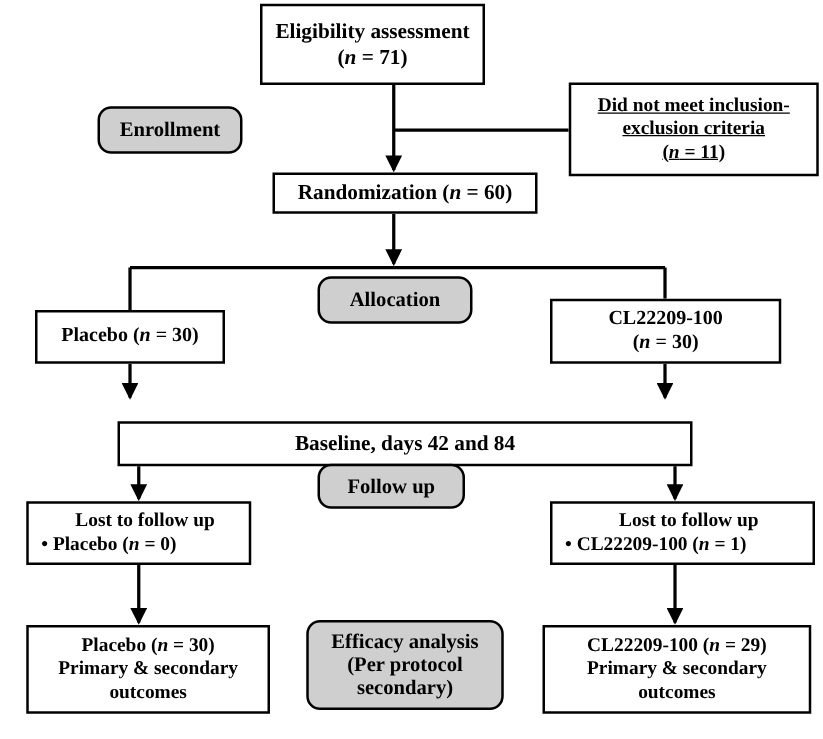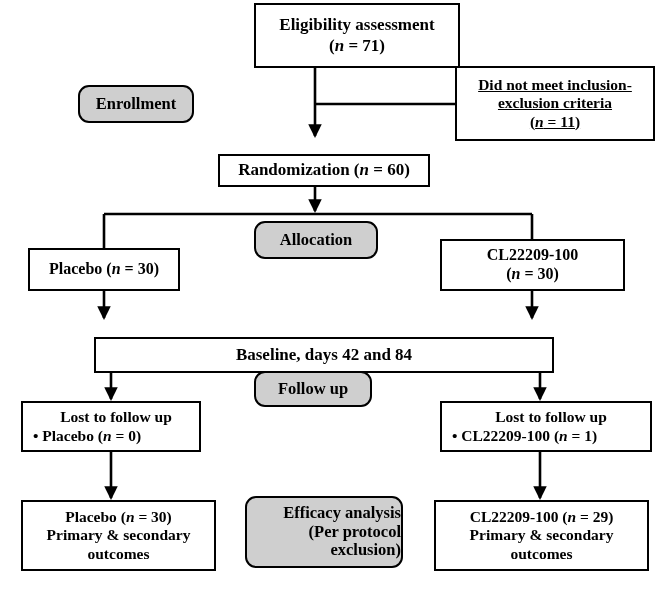--- a/index.html
+++ b/index.html
@@ -55,35 +55,35 @@
     border: 2.5px solid #000000;
     border-radius: 11px;
     line-height: 1.15;
     z-index: 4;
   }
   .stage-badge .ln { display: block; white-space: nowrap; }
 
   .it { font-style: italic; }
 
   
-  #box-eligibility { left: 208px; top: 3px;   width: 206px; height: 65px;  font-size: 17px; margin-left: 46px; }
+  #box-eligibility { left: 208px; top: 3px;   width: 180px; height: 65px;  font-size: 17px; }
   #box-exclusion   { left: 455px; top: 66px;  width: 200px; height: 75px;  font-size: 15.5px; text-decoration: underline; }
-  #box-random      { left: 218px; top: 138px; width: 212px; height: 33px;  font-size: 17px; margin-top: 16px; }
+  #box-random      { left: 218px; top: 138px; width: 212px; height: 33px;  font-size: 17px; }
   #box-placebo     { left: 28px;  top: 248px; width: 152px; height: 43px;  font-size: 16px; }
   #box-drug        { left: 440px; top: 239px; width: 185px; height: 52px;  font-size: 16px; }
   #box-baseline    { left: 94px;  top: 337px; width: 460px; height: 36px;  font-size: 17px; }
   #box-lost-left   { left: 21px;  top: 401px; width: 180px; height: 51px;  font-size: 15.5px; align-items:flex-start; padding-left:10px; }
   #box-lost-right  { left: 440px; top: 401px; width: 212px; height: 51px;  font-size: 15.5px; align-items:flex-start; padding-left:10px; }
   #box-out-left    { left: 21px;  top: 500px; width: 195px; height: 71px;  font-size: 15.5px; }
   #box-out-right   { left: 434px; top: 500px; width: 215px; height: 71px;  font-size: 15.5px; }
 
   #badge-enrollment { left: 78px;  top: 85px;  width: 116px; height: 38px; font-size: 16.5px; }
   #badge-allocation { left: 254px; top: 221px; width: 124px; height: 38px; font-size: 16.5px; }
   #badge-followup   { left: 254px; top: 371px; width: 118px; height: 36px; font-size: 16.5px; }
-  #badge-efficacy   { left: 245px; top: 496px; width: 158px; height: 72px; font-size: 16.5px; align-items: flex-end; }
+  #badge-efficacy   { left: 245px; top: 496px; width: 158px; height: 72px; font-size: 16.5px; }
 </style>
 </head>
 <body>
 
 <div id="stage">
 
   <svg id="connectors" viewBox="0 0 658 591" xmlns="http://www.w3.org/2000/svg">
     <defs>
       <marker id="arrow" viewBox="0 0 10 10" refX="8.6" refY="5" markerWidth="5.2" markerHeight="5.2" orient="auto-start-reverse">
         <path d="M 0 0 L 10 5 L 0 10 z" fill="#000000"></path>
@@ -170,16 +170,16 @@
     <span class="ln">Allocation</span>
   </div>
 
   <div class="stage-badge" id="badge-followup">
     <span class="ln">Follow up</span>
   </div>
 
   <div class="stage-badge" id="badge-efficacy">
     <span class="ln">Efficacy analysis</span>
     <span class="ln">(Per protocol</span>
-    <span class="ln">exclusion)</span>
+    <span class="ln">secondary)</span>
   </div>
 
 </div>
 
 </body></html>

